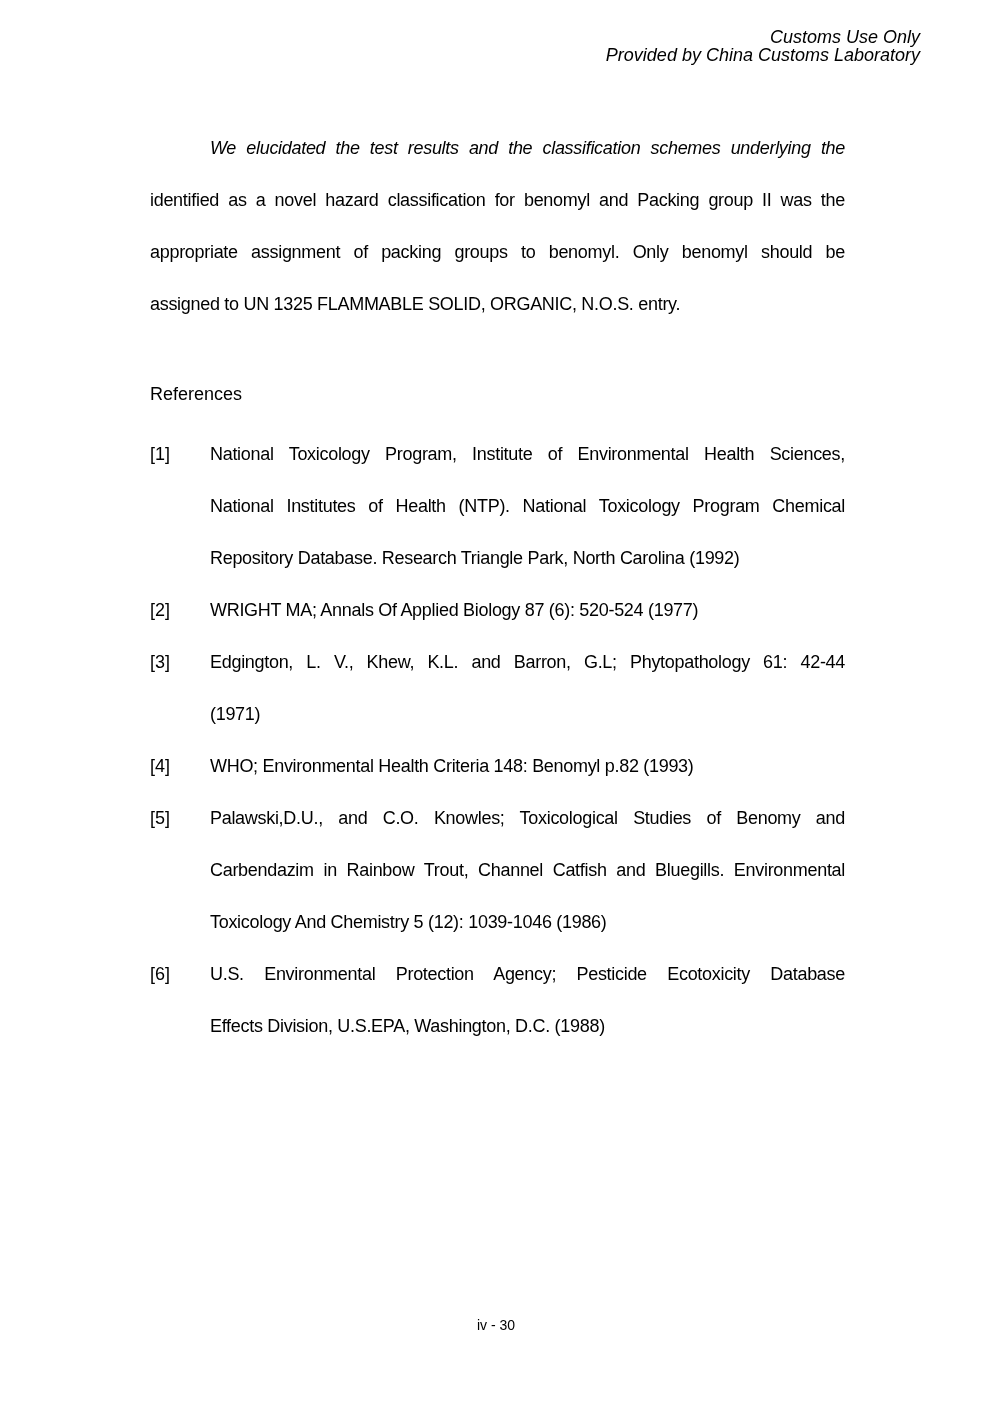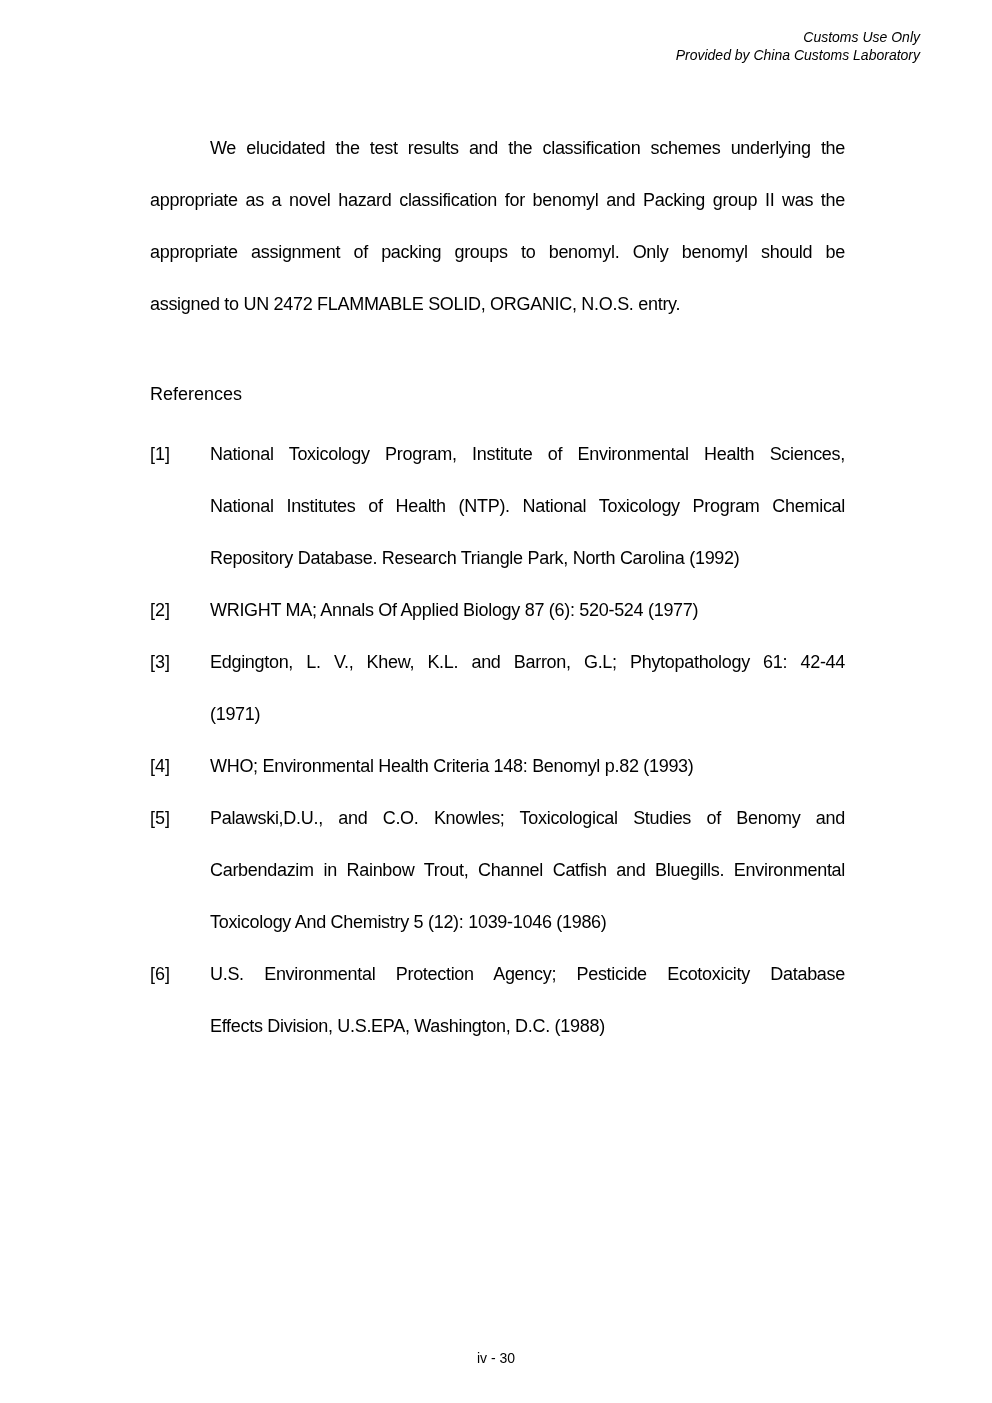--- a/index.html
+++ b/index.html
@@ -9,21 +9,21 @@
     background: #ffffff;
     color: #000000;
     font-family: "Liberation Sans", sans-serif;
     position: relative;
     overflow: hidden;
   }
   .page-header {
     margin: 28px 72px 0 0;
     text-align: right;
     font-style: italic;
-    font-size: 14px;
+    font-size: 18px;
     line-height: 18px;
   }
   .content {
     margin: 58px 147px 0 150px;
     width: 695px;
     font-size: 18px;
   }
   .heading {
     font-size: 18px;
     font-weight: normal;
@@ -37,57 +37,57 @@
   .line {
     line-height: 52px;
     letter-spacing: -0.3px;
     white-space: nowrap;
   }
   .justify {
     white-space: normal;
     text-align: justify;
     text-align-last: justify;
   }
-  .indent { padding-left: 60px; }
+  .indent { padding-left: 60px; font-style: italic; }
   .ref {
     position: relative;
     padding-left: 60px;
   }
   .ref-num {
     position: absolute;
     left: 0;
     top: 0;
     line-height: 52px;
   }
   .page-footer {
     position: absolute;
-    top: 1349px;
+    top: 1316px;
     left: 0;
     width: 100%;
     text-align: center;
     font-size: 14px;
     line-height: 18px;
   }
 </style>
 </head>
 <body>
 
 <div class="page-header">
   <div>Customs Use Only</div>
   <div>Provided by China Customs Laboratory</div>
 </div>
 
 <div class="content">
 
 
   <div>
     <div class="line justify indent">We elucidated the test results and the classification schemes underlying the</div>
-    <div class="line justify">appropriate as a novel hazard classification for benomyl and Packing group II was the</div>
+    <div class="line justify">identified as a novel hazard classification for benomyl and Packing group II was the</div>
     <div class="line justify">appropriate assignment of packing groups to benomyl. Only benomyl should be</div>
-    <div class="line">assigned to UN 2472 FLAMMABLE SOLID, ORGANIC, N.O.S. entry.</div>
+    <div class="line">assigned to UN 1325 FLAMMABLE SOLID, ORGANIC, N.O.S. entry.</div>
   </div>
 
   <h2 class="heading refs-heading">References</h2>
 
   <div class="ref">
     <div class="ref-num">[1]</div>
     <div class="ref-body">
       <div class="line justify">National Toxicology Program, Institute of Environmental Health Sciences,</div>
       <div class="line justify">National Institutes of Health (NTP). National Toxicology Program Chemical</div>
       <div class="line">Repository Database. Research Triangle Park, North Carolina (1992)</div>

